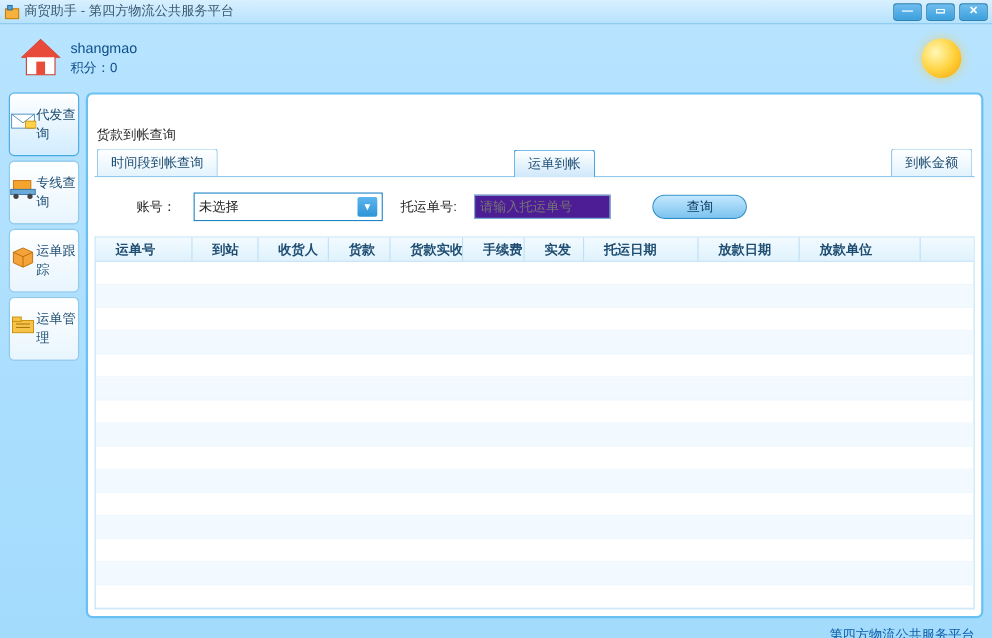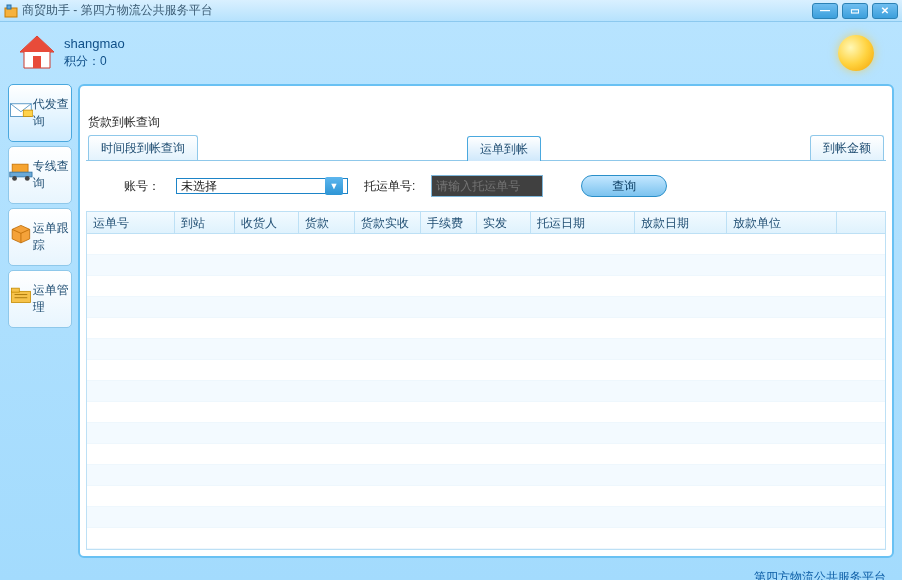--- a/index.html
+++ b/index.html
@@ -35,30 +35,30 @@
 .panel-title { font-size: 12px; color: #2a2a2a; padding: 2px 2px 4px 2px; margin-top: 24px; }
 
 
 .tabs { display: flex; gap: 4px; padding: 0 2px; border-bottom: 1px solid #8fc8ea; justify-content: space-between; }
 .tab { padding: 4px 12px 3px 12px; border: 1px solid #8fc8ea; border-bottom: none; border-radius: 3px 3px 0 0; background: linear-gradient(to bottom,#ffffff,#e3f3fd); cursor: pointer; font-size: 12px; color: #1f4d72; }
 .tab.active { background: linear-gradient(to bottom,#ffffff,#cfe8fb); border-color: #4aa8de; position: relative; top: 1px; }
 
 
 .filter { display: flex; align-items: center; gap: 16px; padding: 14px 16px 14px 38px; }
 .filter label { color: #222; }
-.combo { position: relative; width: 172px; height: 16px; border: 1px solid #1d84c7; background: #fff; display: flex; align-items: center; padding: 0 4px; }
+.combo { position: relative; width: 172px; height: 26px; border: 1px solid #1d84c7; background: #fff; display: flex; align-items: center; padding: 0 4px; }
 .combo .val { flex: 1; font-size: 12px; color: #222; }
 .combo .dd { width: 18px; height: 18px; background: linear-gradient(to bottom,#5db6ee,#2e95d5); display: flex; align-items: center; justify-content: center; color: #fff; font-size: 9px; border-radius: 2px; }
-.txtin { width: 112px; height: 22px; border: 1px solid #7fb7da; padding: 0 4px; font-size: 12px; color: #999; background: #404040; }
+.txtin { width: 124px; height: 22px; border: 1px solid #7fb7da; padding: 0 4px; font-size: 12px; color: #999; background: #4c1d95; }
 .btn { width: 86px; height: 22px; border: 1px solid #2a8fc9; border-radius: 11px; background: linear-gradient(to bottom,#c3e7ff,#7cc3ef); color: #0b3d62; cursor: pointer; font-size: 12px; display: flex; align-items: center; justify-content: center; margin-left: 22px; }
 
 
 .grid { flex: 1; border: 1px solid #bde0f5; background: #fff; display: flex; flex-direction: column; }
 .ghead { display: flex; height: 22px; background: linear-gradient(to bottom,#f2faff,#dff2fd); border-bottom: 1px solid #bde0f5; }
-.ghead .col { border-right: 1px solid #bde0f5; padding: 3px 6px; color: #1f4d72; font-size: 12px; white-space: nowrap; overflow: hidden; }
+.ghead .col { border-right: 1px solid #bde0f5; padding: 3px 18px; color: #1f4d72; font-size: 12px; white-space: nowrap; overflow: hidden; font-weight: bold; }
 .gbody { flex: 1; overflow: hidden; }
 .grow { height: 21px; border-bottom: 1px solid #eef7fd; }
 .grow:nth-child(even) { background: #f3faff; }
 
 
 .footer { height: 38px; display: flex; align-items: center; justify-content: flex-end; padding: 0 16px; color: #0d5ea6; font-size: 12px; }
 
 
 svg { display: block; }
 </style>

